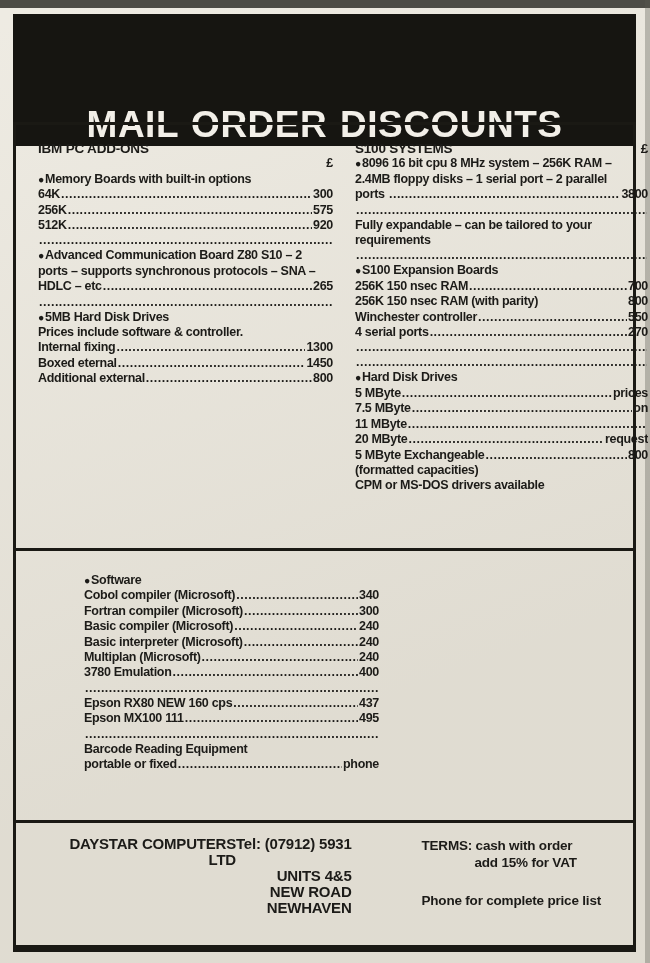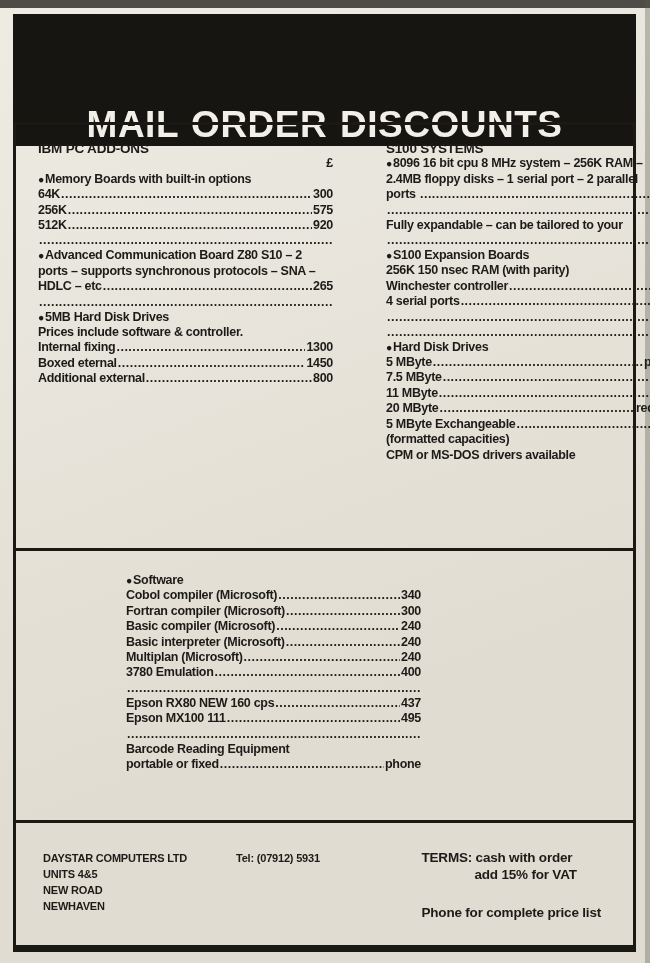--- a/index.html
+++ b/index.html
@@ -29,50 +29,50 @@
     letter-spacing:.5px;word-spacing:2px;white-space:nowrap;
   }
 
   
   .main-box{
     position:absolute;left:13px;right:14px;top:122px;bottom:11px;
     border:3px solid #1a1914;border-bottom-width:7px;
     display:flex;flex-direction:column;
     box-sizing:border-box;
   }
-  .section{box-sizing:border-box;gap:31px;}
+  .section{box-sizing:border-box;}
   .section-top{flex:0 0 423px;display:flex;padding:16px 20px 0 22px;}
-  .section-mid{flex:0 0 272px;border-top:3px solid #1a1914;padding:22px 0 0 110px;}
+  .section-mid{flex:0 0 272px;border-top:3px solid #1a1914;padding:22px 0 0 68px;}
   .section-bottom{flex:1 1 auto;border-top:3px solid #1a1914;position:relative;}
 
   
   .col{width:295px;color:#1c1b18;font-size:12.5px;font-weight:bold;letter-spacing:-.3px;line-height:15.4px;}
   .col-left{margin-right:22px;}
   .col-right{width:293px;}
   .col-title-row{display:flex;justify-content:space-between;font-size:13.5px;letter-spacing:-.2px;}
   .currency-line{text-align:right;height:15.4px;}
 
   .line{display:flex;align-items:baseline;overflow:hidden;white-space:nowrap;}
   .line .label{white-space:pre;flex:0 0 auto;}
   .line .dots{flex:1 1 auto;min-width:0;overflow:hidden;white-space:nowrap;margin:0 1px;}
   .line .dots::after{content:"....................................................................................................................................";letter-spacing:.5px;}
   .line .value{flex:0 0 auto;white-space:pre;}
   .line.no-dots .dots::after{content:"";}
   .line.gap{height:15px;}
   .line.bullet .label::before{content:"\25CF";font-size:10.5px;margin-right:1px;}
 
   
   .contact{
-    position:absolute;left:27px;top:27px;
-    font-size:11px;font-weight:bold;letter-spacing:-.2px;line-height:16px;color:#1c1b18;
+    position:absolute;left:27px;top:13px;
+    font-size:15px;font-weight:bold;letter-spacing:-.2px;line-height:16px;color:#1c1b18;text-align:right;
   }
   .contact-row{display:flex;}
   .company{width:193px;}
   .terms{
-    position:absolute;right:32px;top:26px;
+    position:absolute;right:32px;top:14px;
     font-size:13.5px;font-weight:bold;letter-spacing:-.2px;line-height:17px;color:#1c1b18;
   }
   .terms-line2{padding-left:53px;}
   .phone-note{margin-top:21px;}
 </style>
 </head>
 <body>
 
 <div class="page">
   <div class="scan-edge-top"></div>
@@ -202,32 +202,41 @@
               <span class="label"></span>
               <span class="dots"></span>
               <span class="value"></span>
             </div>
 
             <div class="line text">
               <span class="label">Fully expandable – can be tailored to your</span>
 
             </div>
 
+            <div class="line text">
+              <span class="label">requirements</span>
+
+            </div>
 
             <div class="line gap">
               <span class="label"></span>
               <span class="dots"></span>
               <span class="value"></span>
             </div>
 
             <div class="line heading bullet">
               <span class="label">S100 Expansion Boards</span>
 
             </div>
 
+            <div class="line row">
+              <span class="label">256K 150 nsec RAM</span>
+              <span class="dots"></span>
+              <span class="value">700</span>
+            </div>
 
             <div class="line row no-dots">
               <span class="label">256K 150 nsec RAM (with parity)</span>
               <span class="dots"></span>
               <span class="value">800</span>
             </div>
 
             <div class="line row">
               <span class="label">Winchester controller</span>
               <span class="dots"></span>

